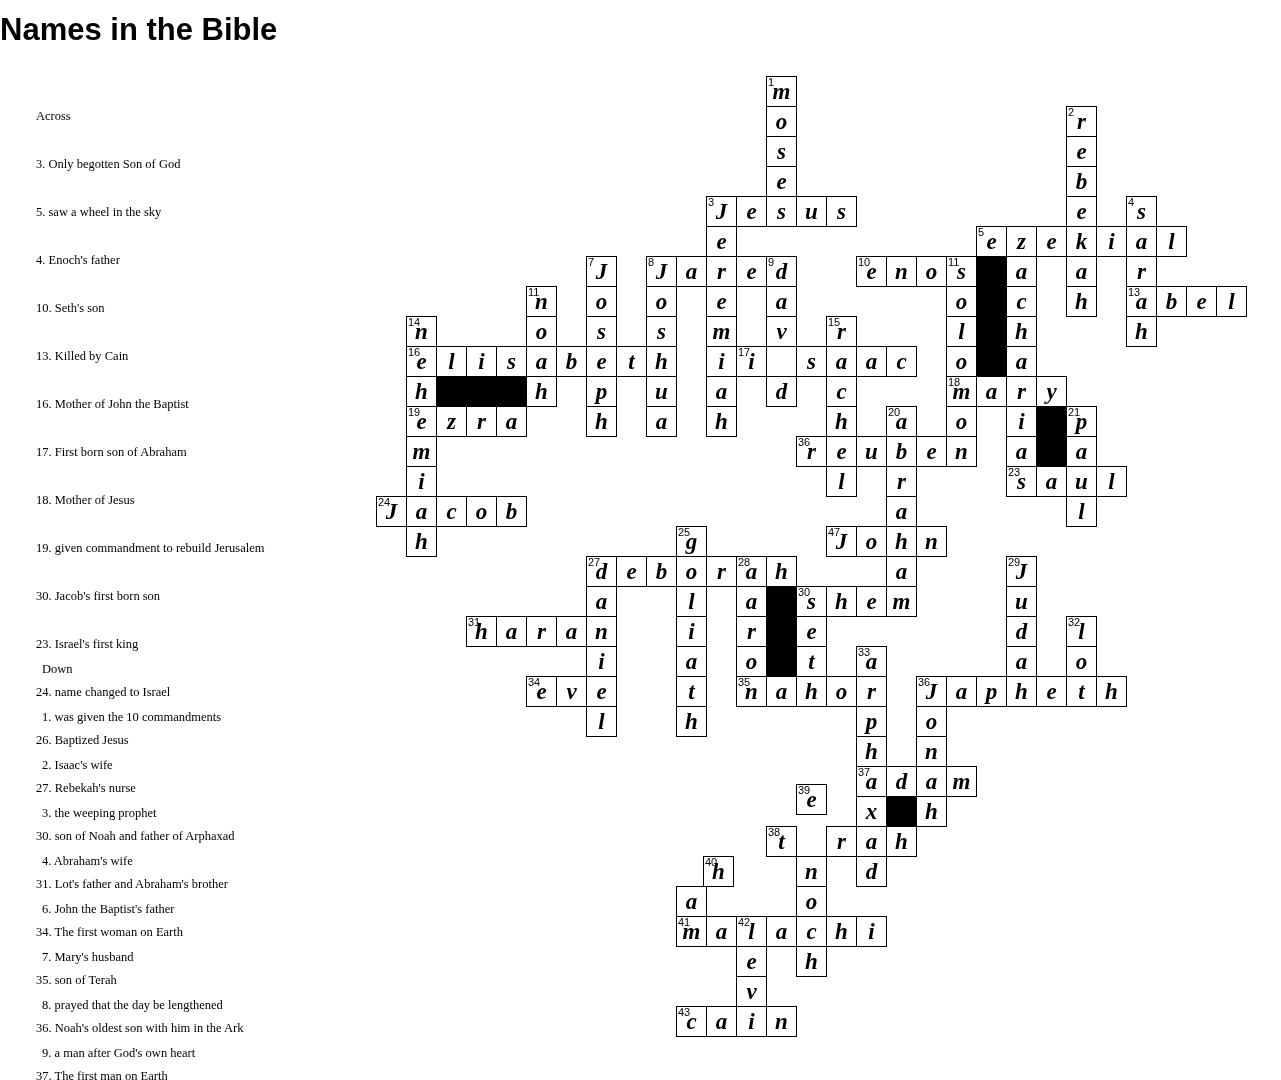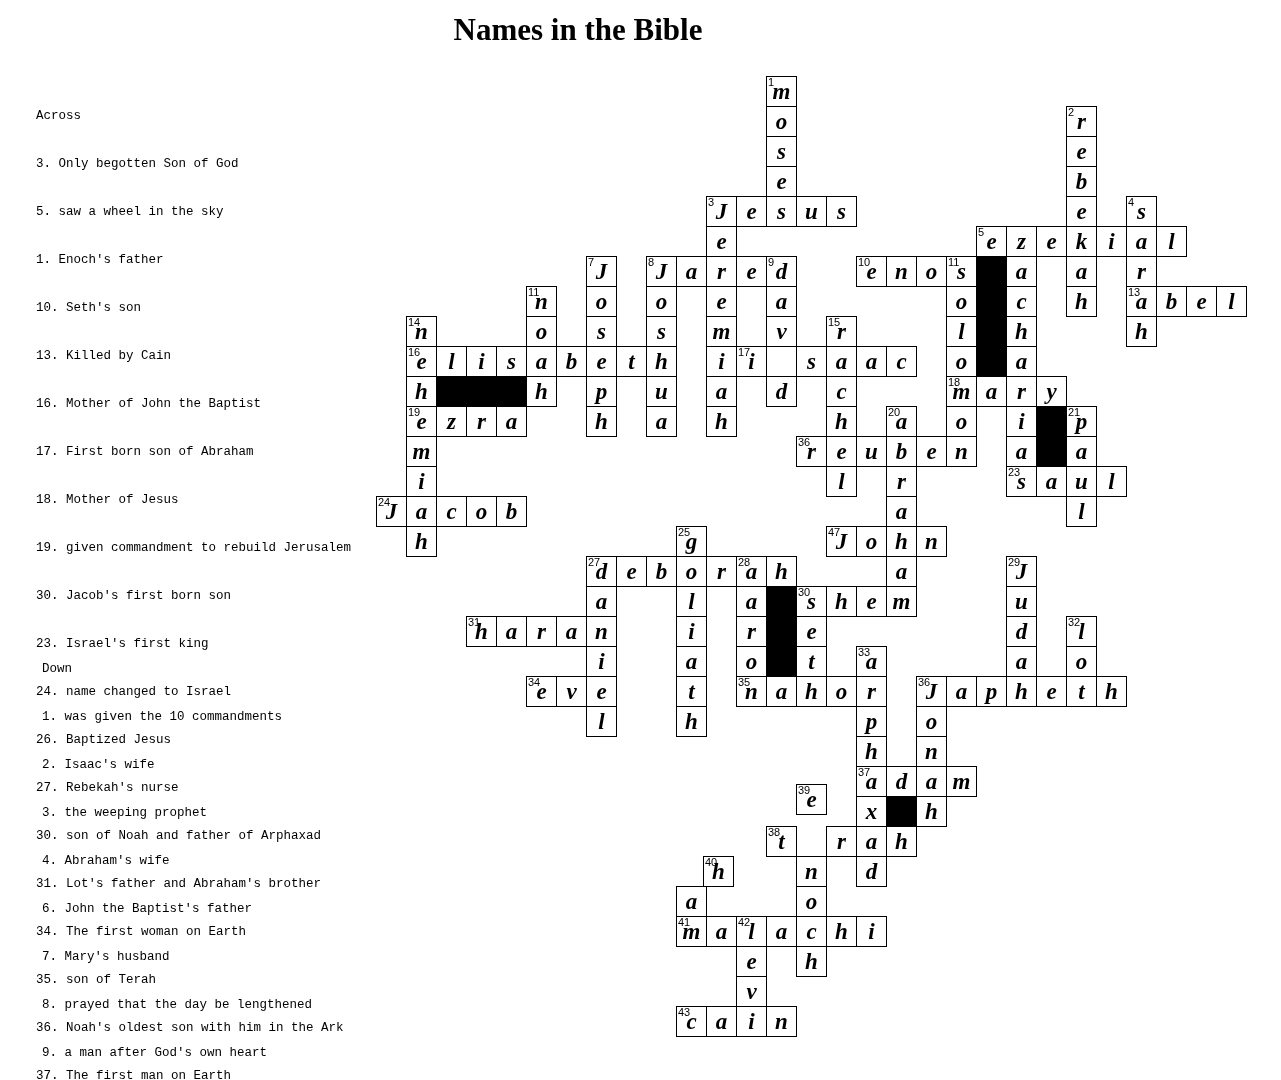--- a/index.html
+++ b/index.html
@@ -1,25 +1,25 @@
 <!DOCTYPE html>
 <html><head>
 <meta charset="utf-8">
 <style>
   html, body { margin: 0; padding: 0; background: #ffffff; }
   body { width: 1281px; height: 1080px; position: relative; overflow: hidden; }
   .title {
-    position: absolute; left: 0; top: 12px; width: 1156px; text-align: center;
-    font-family: Liberation Serif, serif; font-weight: bold; font-size: 31px; color: #000;
+    position: absolute; left: 0; top: 12px; width: 1156px; text-align: left;
+    font-family: Liberation Sans, sans-serif; font-weight: bold; font-size: 31px; color: #000;
   }
   .clues {
     position: absolute; font-family: "Liberation Mono", monospace; font-size: 12.5px;
     line-height: 16px; color: #000; white-space: pre;
   }
-  .clues div { height: 16px; }
+  .clues div { height: 16px; font-family: Liberation Serif, serif; }
   #across { left: 36px; top: 76px; }
   #down { left: 42px; top: 629px; }
   #grid { position: absolute; left: 0; top: 0; width: 1281px; height: 1080px; }
   .cell {
     position: absolute; width: 30px; height: 30px; box-sizing: border-box;
     border: 1px solid #000; background: #fff; margin-left: -1px; margin-top: -1px;
     width: 31px; height: 31px;
   }
   .cell.black { background: #000; }
   .cell .num {
@@ -34,21 +34,21 @@
 </style>
 </head>
 <body>
 
 <div class="title">Names in the Bible</div>
 
 <div class="clues" id="across">
   <div>Across</div>
   <div>3. Only begotten Son of God</div>
   <div>5. saw a wheel in the sky</div>
-  <div>1. Enoch's father</div>
+  <div>4. Enoch's father</div>
   <div>10. Seth's son</div>
   <div>13. Killed by Cain</div>
   <div>16. Mother of John the Baptist</div>
   <div>17. First born son of Abraham</div>
   <div>18. Mother of Jesus</div>
   <div>19. given commandment to rebuild Jerusalem</div>
   <div>30. Jacob's first born son</div>
   <div>23. Israel's first king</div>
   <div>24. name changed to Israel</div>
   <div>26. Baptized Jesus</div>

